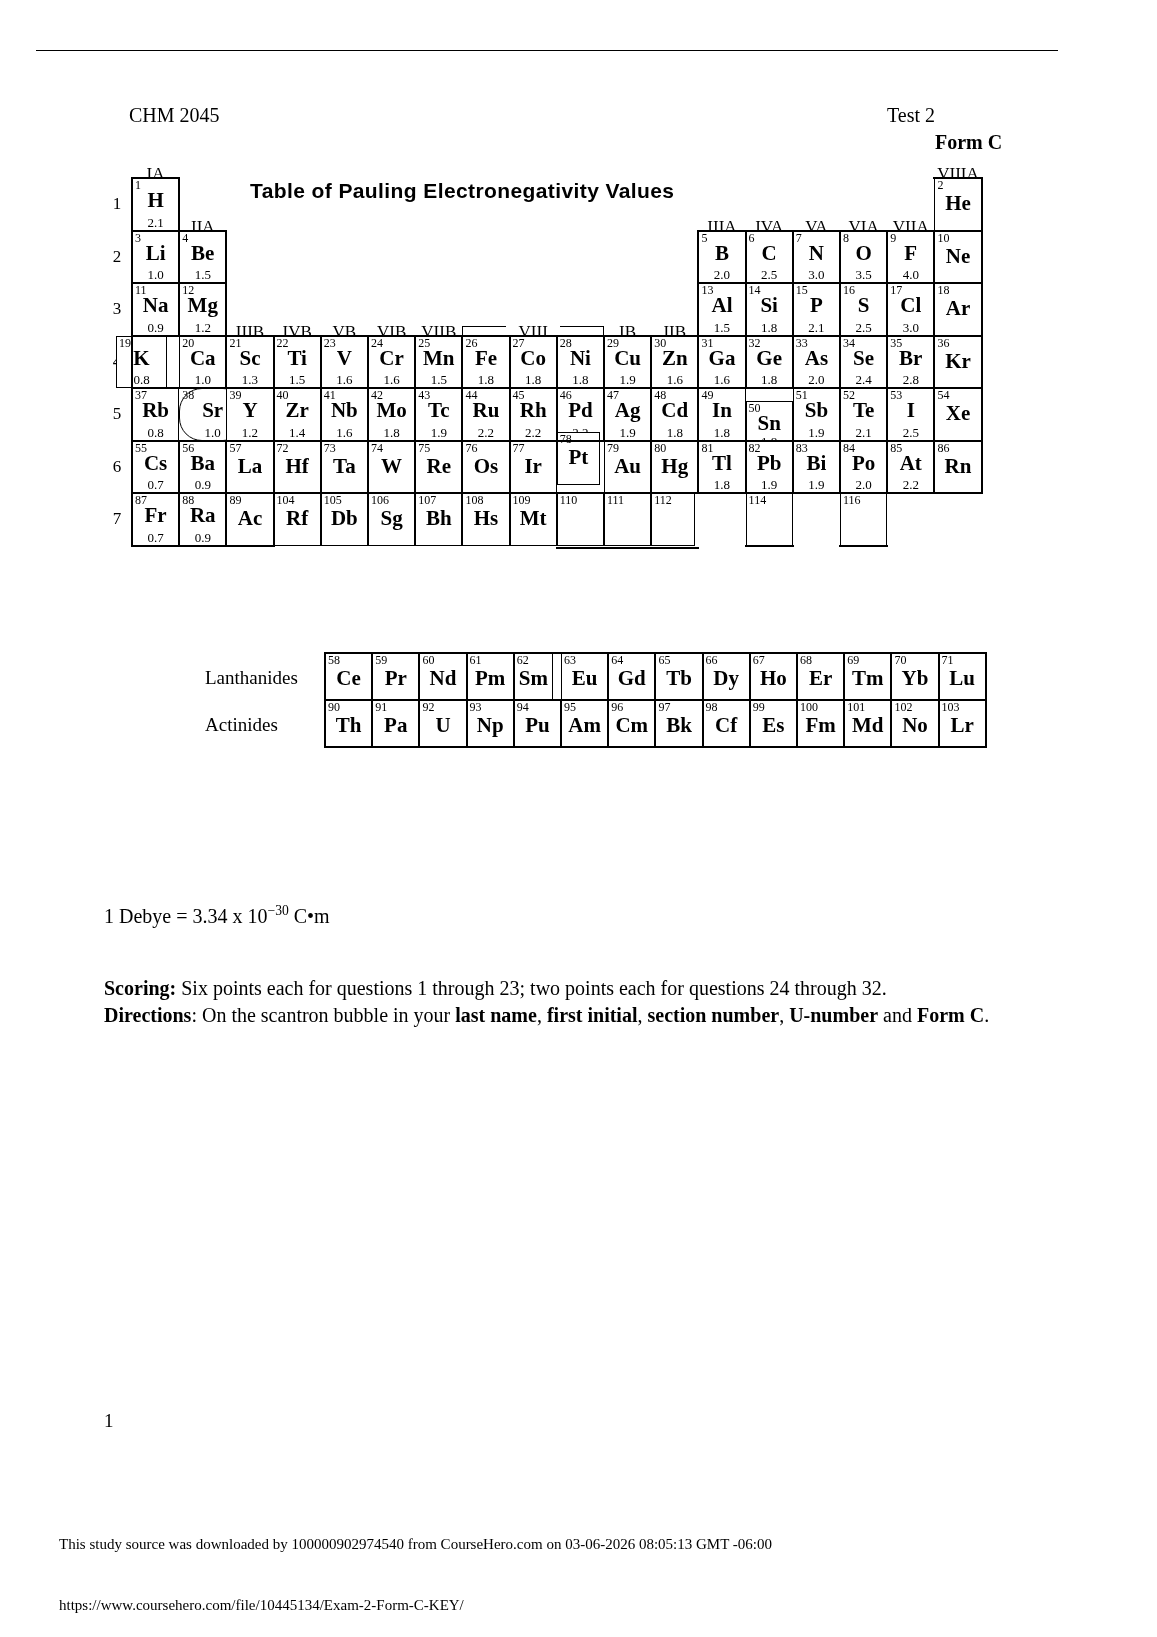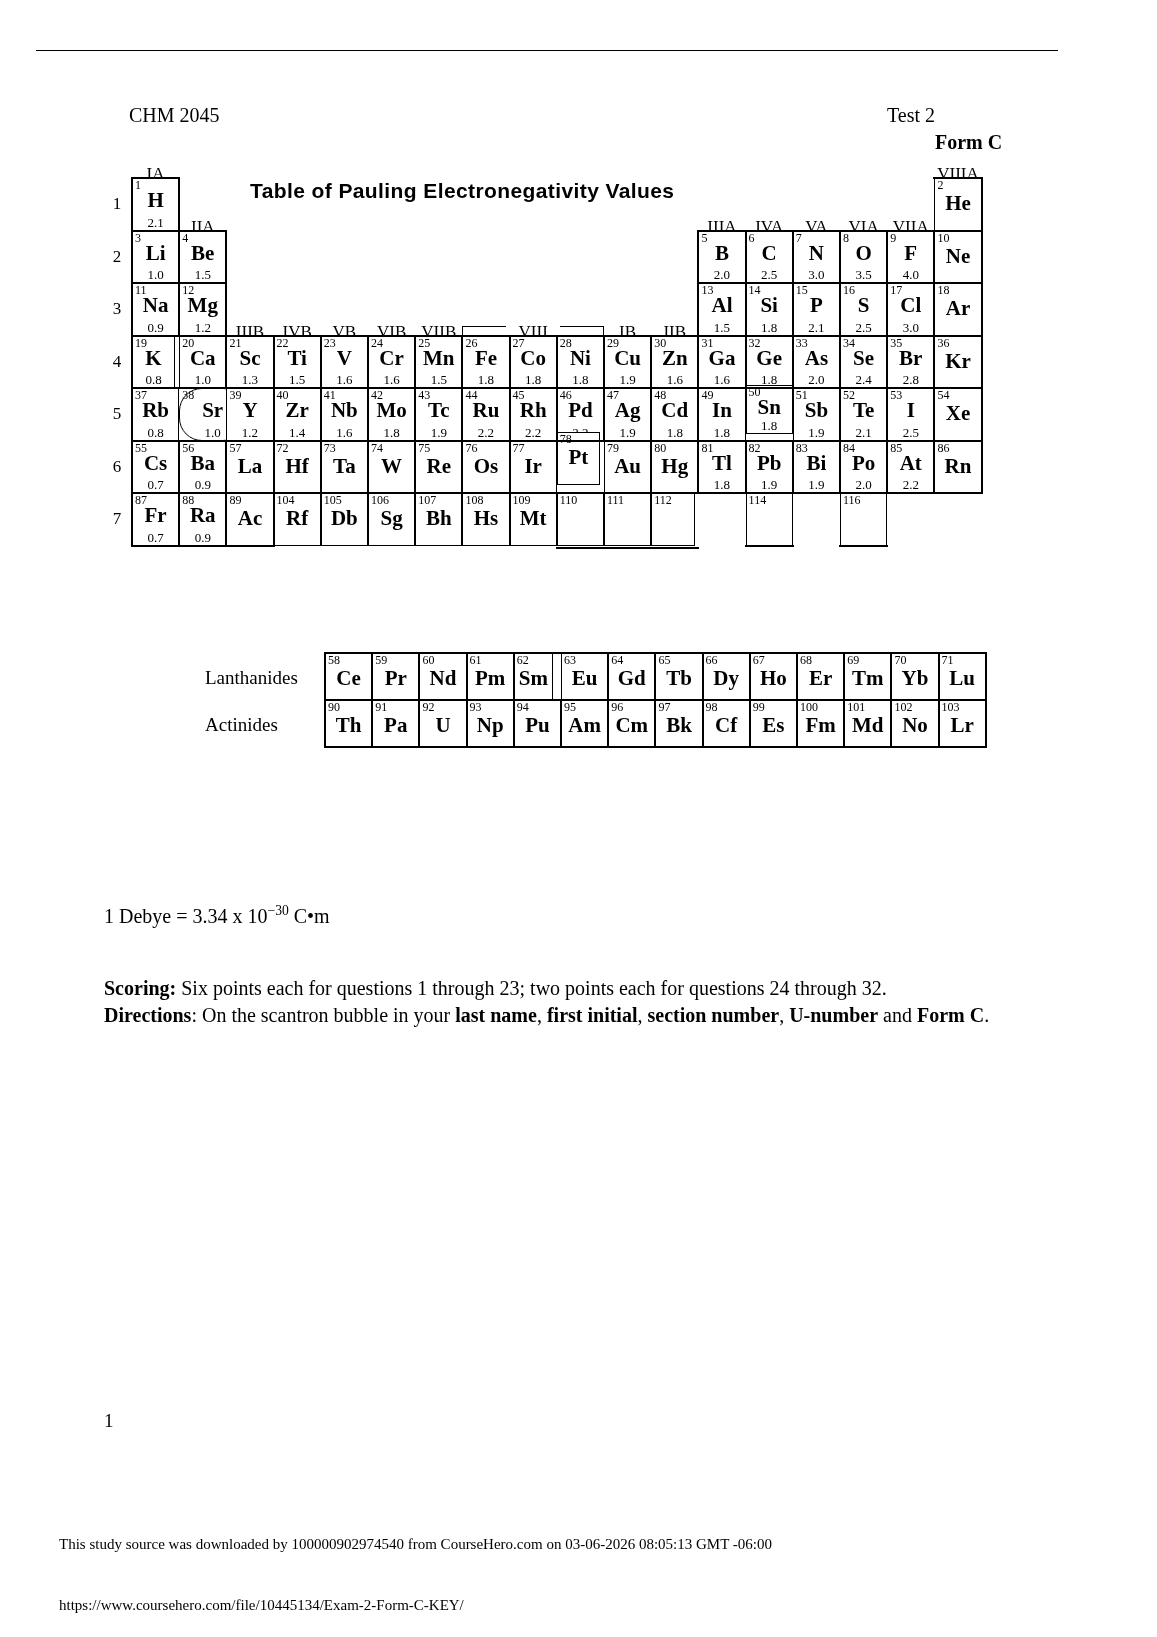--- a/index.html
+++ b/index.html
@@ -186,21 +186,21 @@
       </div>
       <div class="cell" style="left: 777.2px; top: 128px; width: 47.2px; height: 52.5px;">
         <span class="num">17</span>
         <span class="sym">Cl</span>
         <span class="en">3.0</span>
       </div>
       <div class="cell noen" style="left: 824.4px; top: 128px; width: 47.2px; height: 52.5px;">
         <span class="num">18</span>
         <span class="sym">Ar</span>
       </div>
-      <div class="cell" style="left: 22px; top: 180.5px; width: 43px; height: 52.5px;">
+      <div class="cell" style="left: 6px; top: 180.5px; width: 51px; height: 52.5px;">
         <span class="num">19</span>
         <span class="sym">K</span>
         <span class="en">0.8</span>
       </div>
       <div class="cell" style="left: 69.2px; top: 180.5px; width: 47.2px; height: 52.5px;">
         <span class="num">20</span>
         <span class="sym">Ca</span>
         <span class="en">1.0</span>
       </div>
       <div class="cell" style="left: 116.4px; top: 180.5px; width: 47.2px; height: 52.5px;">
@@ -340,21 +340,21 @@
       <div class="cell" style="left: 541.2px; top: 233px; width: 47.2px; height: 52.5px;">
         <span class="num">48</span>
         <span class="sym">Cd</span>
         <span class="en">1.8</span>
       </div>
       <div class="cell" style="left: 588.4px; top: 233px; width: 47.2px; height: 52.5px;">
         <span class="num">49</span>
         <span class="sym">In</span>
         <span class="en">1.8</span>
       </div>
-      <div class="cell" style="left: 635.6px; top: 230px; width: 47.2px; height: 49px;">
+      <div class="cell" style="left: 635.6px; top: 246px; width: 47.2px; height: 49px;">
         <span class="num">50</span>
         <span class="sym">Sn</span>
         <span class="en">1.8</span>
       </div>
       <div class="cell" style="left: 682.8px; top: 233px; width: 47.2px; height: 52.5px;">
         <span class="num">51</span>
         <span class="sym">Sb</span>
         <span class="en">1.9</span>
       </div>
       <div class="cell" style="left: 730px; top: 233px; width: 47.2px; height: 52.5px;">

